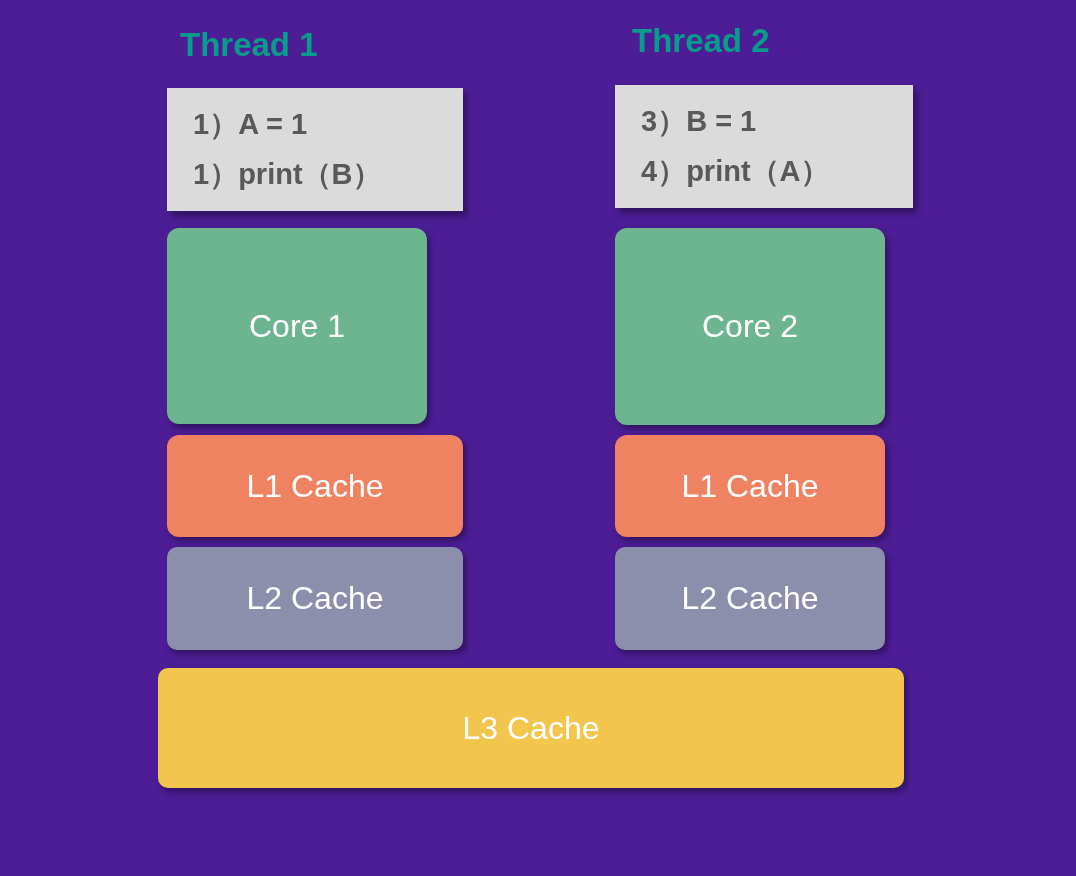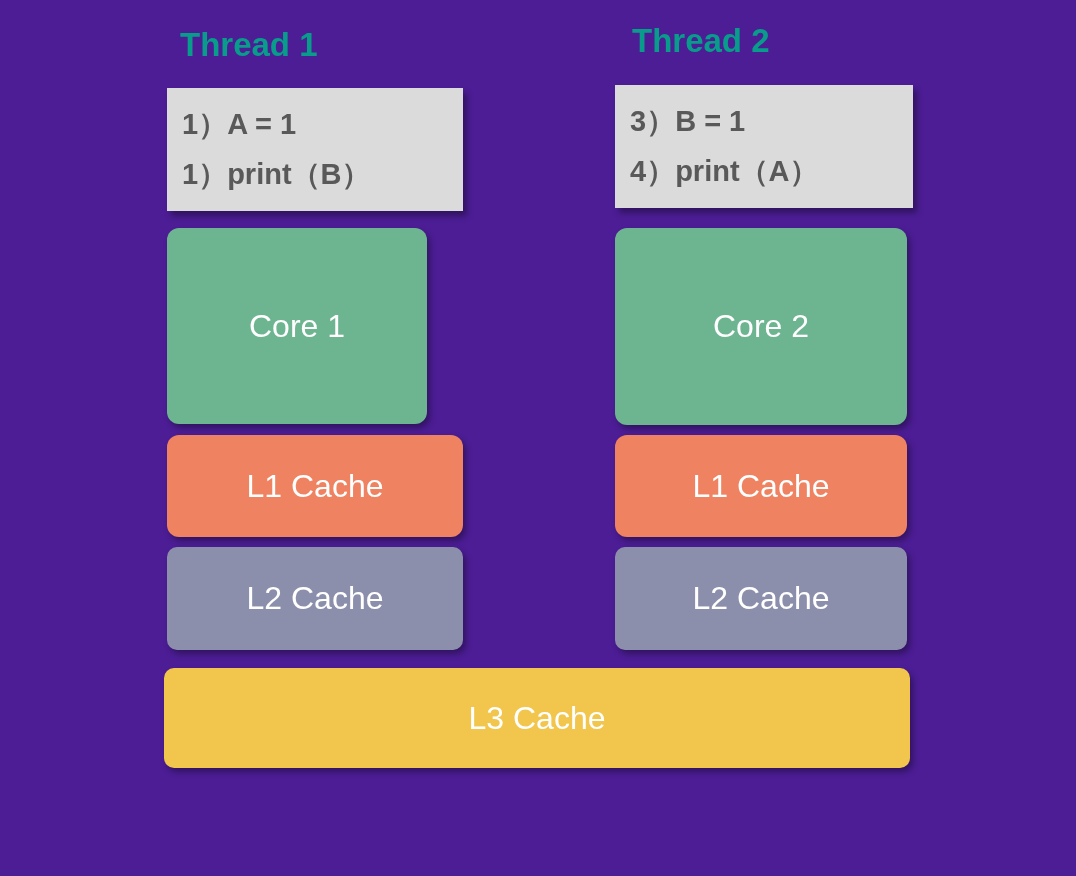--- a/index.html
+++ b/index.html
@@ -25,21 +25,21 @@
   .code-block {
     position: absolute;
     width: 296px;
     height: 123px;
     background: #dbdbdb;
     box-shadow: 4px 5px 6px rgba(0, 0, 0, 0.35);
     display: flex;
     flex-direction: column;
     justify-content: space-evenly;
     box-sizing: border-box;
-    padding: 2px 2px;
+    padding: 2px 13px;
   }
   .code-line {
     font-size: 29px;
     font-weight: bold;
     color: #595959;
     padding-left: 13px;
     white-space: nowrap;
     line-height: 1;
   }
   .box {
@@ -65,29 +65,29 @@
     background: #ef8260;
     border-radius: 12px;
   }
   .l2-box {
     width: 296px;
     height: 103px;
     background: #8c8fac;
     border-radius: 10px;
   }
   .l3-box {
-    left: 164px;
+    left: 158px;
     top: 668px;
     width: 746px;
-    height: 100px;
+    height: 120px;
     background: #f2c64c;
     border-radius: 10px;
   }
   .col1 { left: 167px; }
-  .col2 { left: 615px; width: 292px; }
+  .col2 { left: 615px; width: 270px; }
 
   .t1 { left: 180px; top: 26px; }
   .t2 { left: 632px; top: 22px; }
   .cb1 { top: 88px; }
   .cb2 { top: 85px; width: 298px; }
   .core-row { top: 228px; }
   .l1-row { top: 435px; }
   .l2-row { top: 547px; }
   .core2 { height: 197px; }
 

